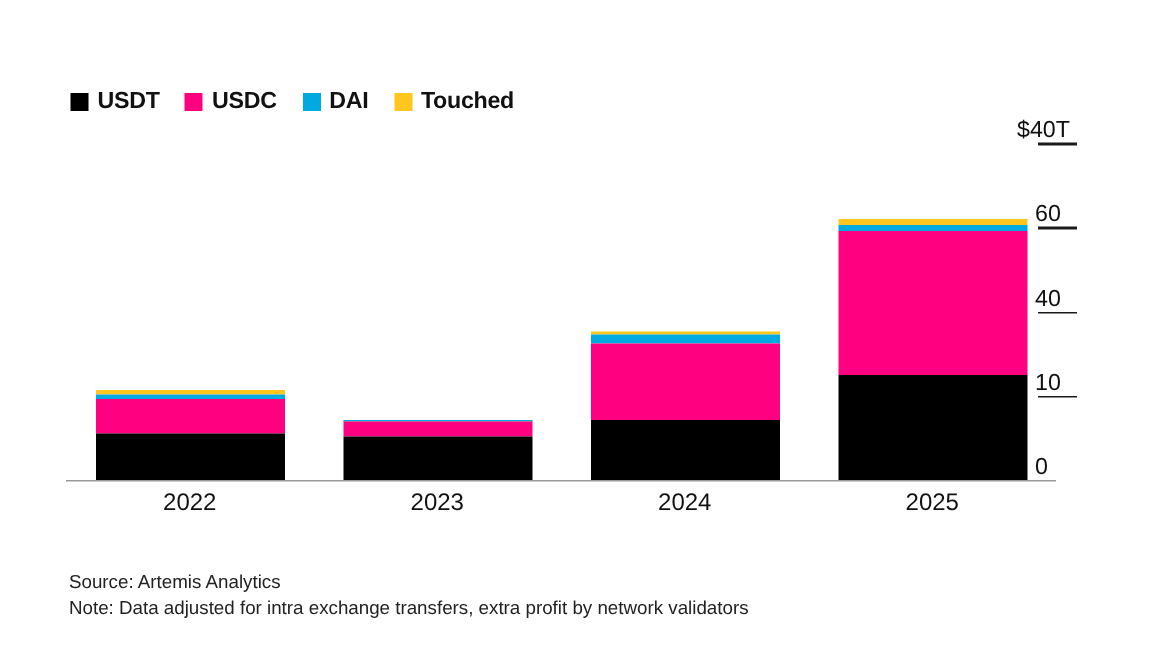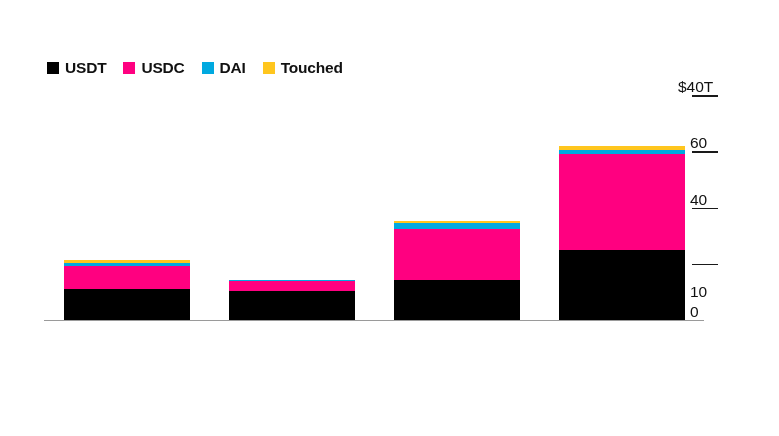--- a/index.html
+++ b/index.html
@@ -205,25 +205,33 @@
       </div>
       <div class="ytick" style="top: 71.25px;">
         <div class="ytick-label" style="top: -16px;">60</div>
         <div class="ytick-rule" style="top: 0px;"></div>
       </div>
       <div class="ytick" style="top: 127.5px;">
         <div class="ytick-label" style="top: -16px;">40</div>
         <div class="ytick-rule" style="top: 0px;"></div>
       </div>
       <div class="ytick" style="top: 183.75px;">
-        <div class="ytick-label" style="top: -16px; margin-top: 36px;">10</div>
+        <div class="ytick-label" style="top: -16px;">10</div>
         <div class="ytick-rule" style="top: 0px;"></div>
       </div>
       <div class="ytick" style="top: 240px;">
         <div class="ytick-label" style="top: -16px;">0</div>
       </div>
     </div>
 
+  <div class="xlabels" id="x-labels">
+      <div class="xlabel" style="left: 0px; width: 165px;">2022</div>
+      <div class="xlabel" style="left: 165px; width: 165px;">2023</div>
+      <div class="xlabel" style="left: 330px; width: 165px;">2024</div>
+      <div class="xlabel" style="left: 495px; width: 165px;">2025</div>
+    </div>
 
   <div class="footnotes">
+    <div class="footnote">Source: Artemis Analytics</div>
+    <div class="footnote">Note: Data adjusted for intra exchange transfers, extra profit by network validators</div>
   </div>
 
 </div>
 
 </body></html>

